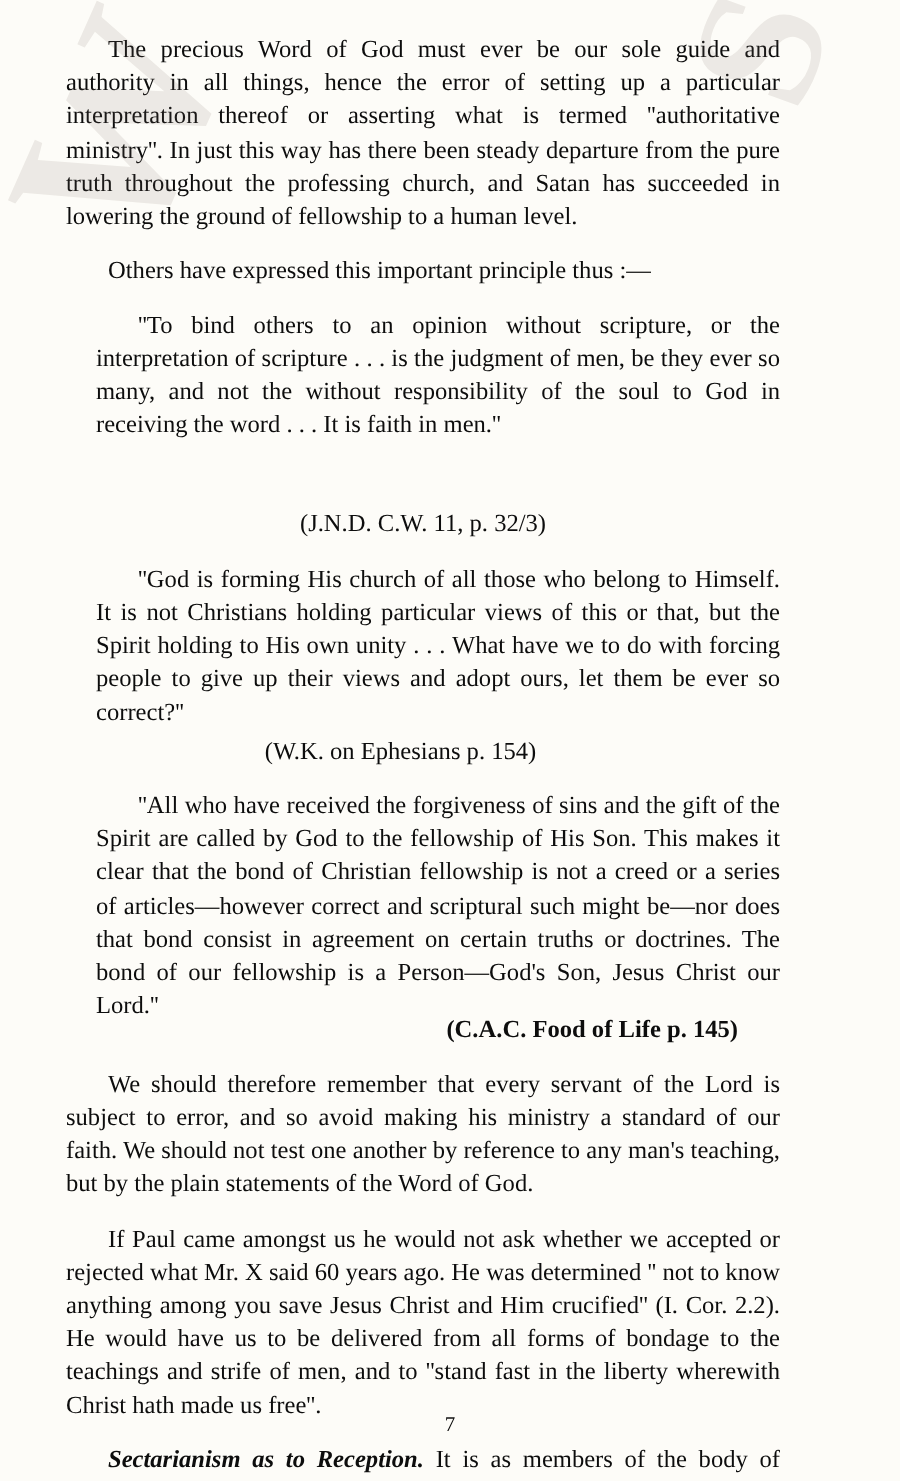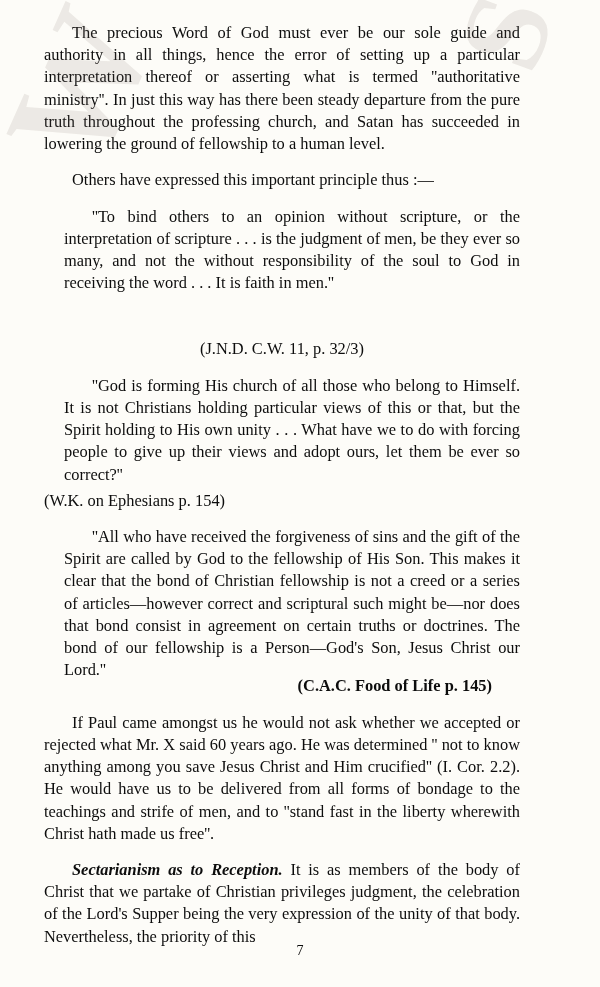--- a/index.html
+++ b/index.html
@@ -64,21 +64,21 @@
   }
   p.quote {
     text-indent: 28px;
     margin-left: 20px;
     margin-right: 0px;
   }
   .attrib {
     margin: -10px 0 14px 0;
     font-size: 16.4px;
     line-height: 1.355;
-    text-align: left;
+    text-align: center;
     text-indent: 0;
     padding-right: 30px;
   }
   .attrib.center {
     text-align: center;
     padding-right: 0;
     margin-top: 44px;
   }
   .attrib.inline-right {
     text-align: right;
@@ -116,20 +116,21 @@
 
   <p class="quote">''To bind others to an opinion without scripture, or the interpretation of scripture . . . is the judgment of men, be they ever so many, and not the without responsibility of the soul to God in receiving the word . . . It is faith in men.''</p>
   <div class="attrib center">(J.N.D. C.W. 11, p. 32/3)</div>
 
   <p class="quote">''God is forming His church of all those who belong to Himself.   It is not Christians holding particular views of this or that, but the Spirit holding to His own unity . . . What have we to do with forcing people to give up their views and adopt ours, let them be ever so correct?''</p>
   <div class="attrib">(W.K. on Ephesians p. 154)</div>
 
   <p class="quote">''All who have received the forgiveness of sins and the gift of the Spirit are called by God to the fellowship of His Son.  This makes it clear that the bond of Christian fellowship is not a creed or a series of articles—however correct and scriptural such might be—nor does that bond consist in agreement on certain truths or doctrines.  The bond of our fellowship is a Person—God's Son, Jesus Christ our Lord.''</p>
   <div class="attrib inline-right">(C.A.C. Food of Life p. 145)</div>
 
+  <p>We should therefore remember that every servant of the Lord is subject to error, and so avoid making his ministry a standard of our faith.  We should not test one another by reference to any man's teaching, but by the plain statements of the Word of God.</p>
 
   <p>If Paul came amongst us he would not ask whether we accepted or rejected what Mr. X said 60 years ago.   He was determined '' not to know anything among you save Jesus Christ and Him crucified'' (I. Cor. 2.2).  He would have us to be delivered from all forms of bondage to the teachings and strife of men, and to ''stand fast in the liberty wherewith Christ hath made us free''.</p>
 
   <p><span class="bold">Sectarianism as to Reception.</span><span>  It is as members of the body of Christ that we partake of Christian privileges judgment, the celebration of the Lord's Supper being the very expression of the unity of that body.   Nevertheless, the priority of this</span></p>
 
 </div>
 
 <div class="pagenum">7</div>
 
 </body></html>

